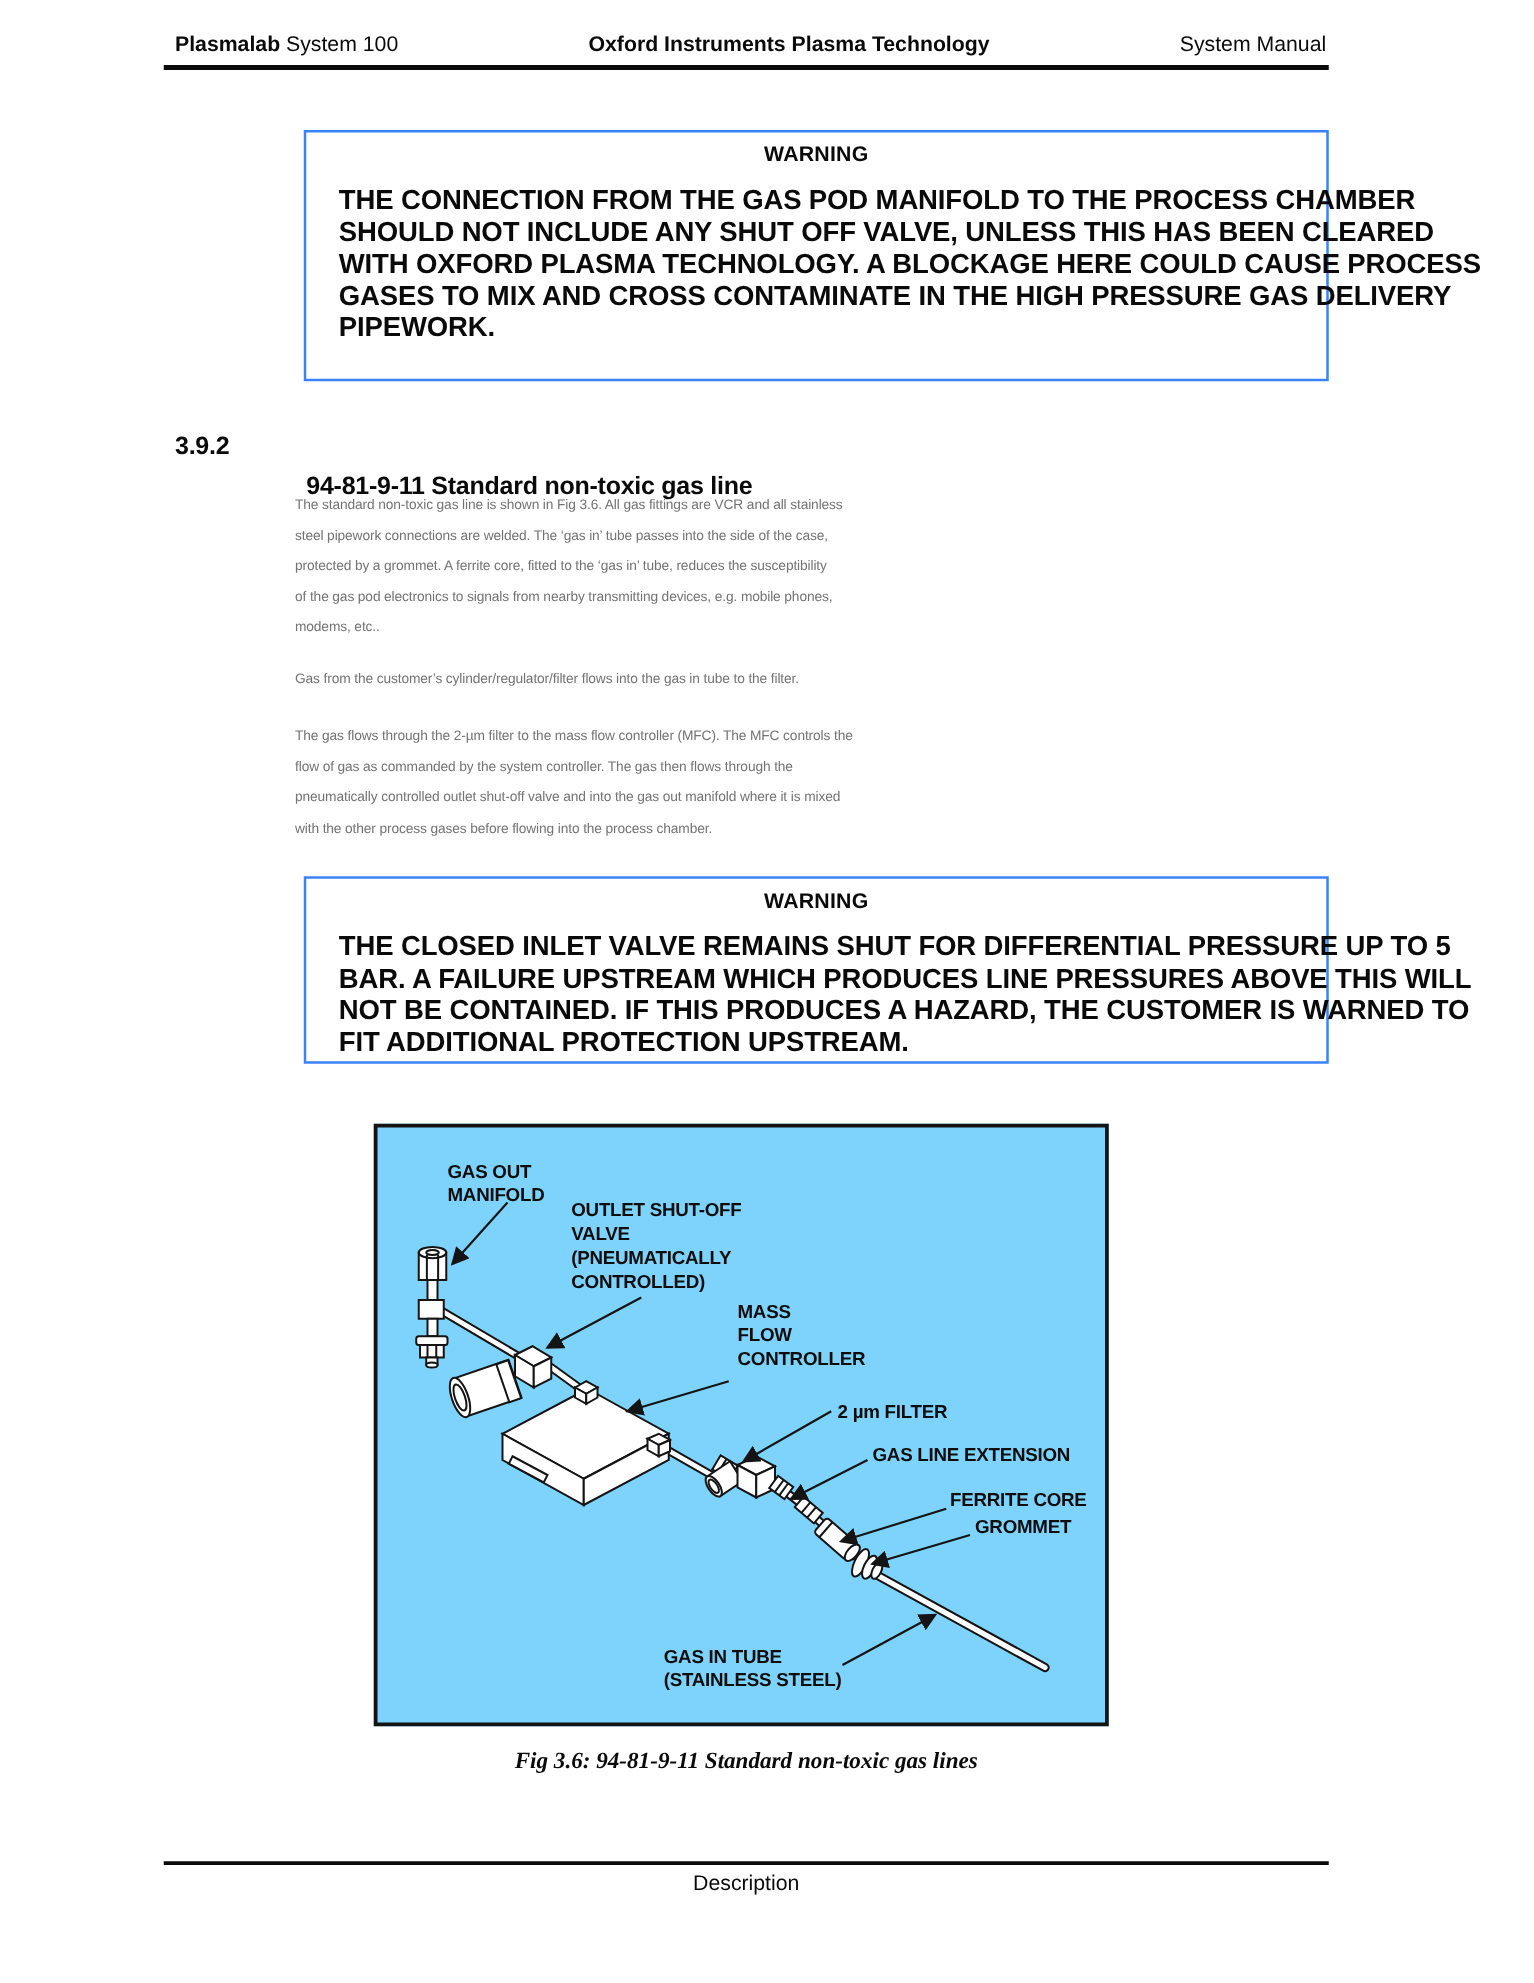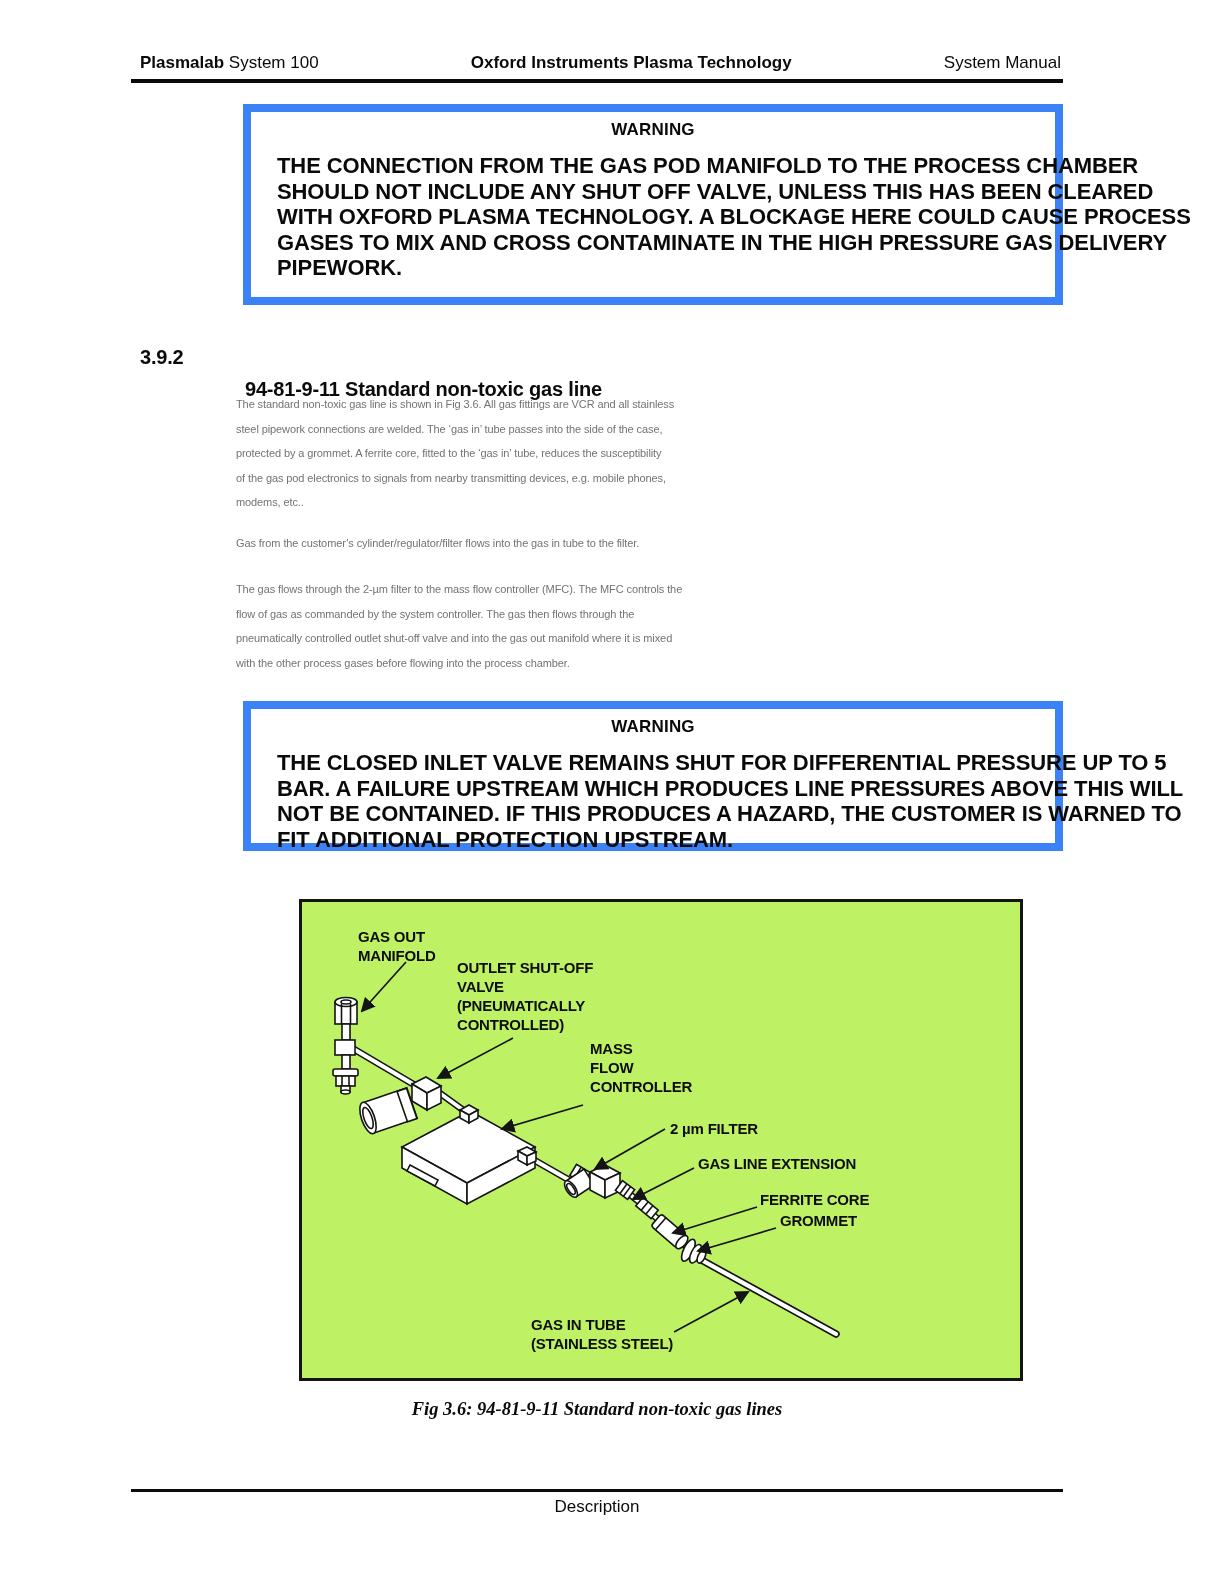--- a/index.html
+++ b/index.html
@@ -3,32 +3,32 @@
 <meta charset="utf-8">
 <style>
   * { margin:0; padding:0; box-sizing:border-box; }
   html,body { background:#fff; }
   .page {
     position:relative; width:1227px; height:1586px; background:#ffffff;
     font-family:"Liberation Sans", sans-serif; color:#0a0a0a; overflow:hidden;
   }
   
   .header {
-    position:absolute; left:131px; top:53px; width:932px; height:30px;
+    position:absolute; left:131px; top:26px; width:932px; height:30px;
     border-bottom:4px solid #0a0a0a;
     display:flex; justify-content:space-between; align-items:flex-start;
     font-size:17px; line-height:20px;
   }
   .header .left { padding-left:9px; }
   .header .left b { font-weight:bold; }
   .header .center { font-weight:bold; }
   .header .right { padding-right:2px; }
   
   .warnbox {
-    position:absolute; left:243px; width:820px; border:8px solid #3b82f6;
+    position:absolute; left:243px; width:820px; border:2px solid #3b82f6;
     background:#fff; padding:8px 14px 0 14px;
   }
   .warnbox .wtitle {
     text-align:center; font-weight:bold; font-size:17px; letter-spacing:.2px;
   }
   .warnbox .wbody {
     margin-top:13px; font-weight:bold; font-size:22px; line-height:25.5px;
     white-space:pre; letter-spacing:-0.1px;margin-left:12px;
   }
   #warning1 { top:104px; height:201px; }
@@ -41,22 +41,22 @@
   
   .para {
     position:absolute; left:236px; width:830px; font-size:11px;
     line-height:24.5px; white-space:pre; letter-spacing:-0.1px; color:#737373;
   }
   #para1 { top:392px; }
   #para2 { top:531px; }
   #para3 { top:577px; }
   
   .figure {
-    position:absolute; left:299px; top:899px; width:724px; height:482px;
-    border:3px solid #141414; background:#bef264;
+    position:absolute; left:299px; top:899px; width:588px; height:482px;
+    border:3px solid #141414; background:#7dd3fc;
   }
   .figure svg { display:block; }
   .fig-label { font:bold 15px "Liberation Sans", sans-serif; letter-spacing:-0.2px; fill:#0d0d0d; }
   .ln  { stroke:#141414; stroke-width:1.6; fill:none; }
   .shape { stroke:#141414; stroke-width:1.6; fill:#ffffff; }
   .pipe-o { stroke:#141414; stroke-width:7; stroke-linecap:round; }
   .pipe-i { stroke:#ffffff; stroke-width:3.8; stroke-linecap:round; }
   .tube-o { stroke:#141414; stroke-width:7.5; stroke-linecap:round; }
   .tube-i { stroke:#ffffff; stroke-width:4.2; stroke-linecap:round; }
   .arrow { stroke:#141414; stroke-width:1.7; fill:none; }

